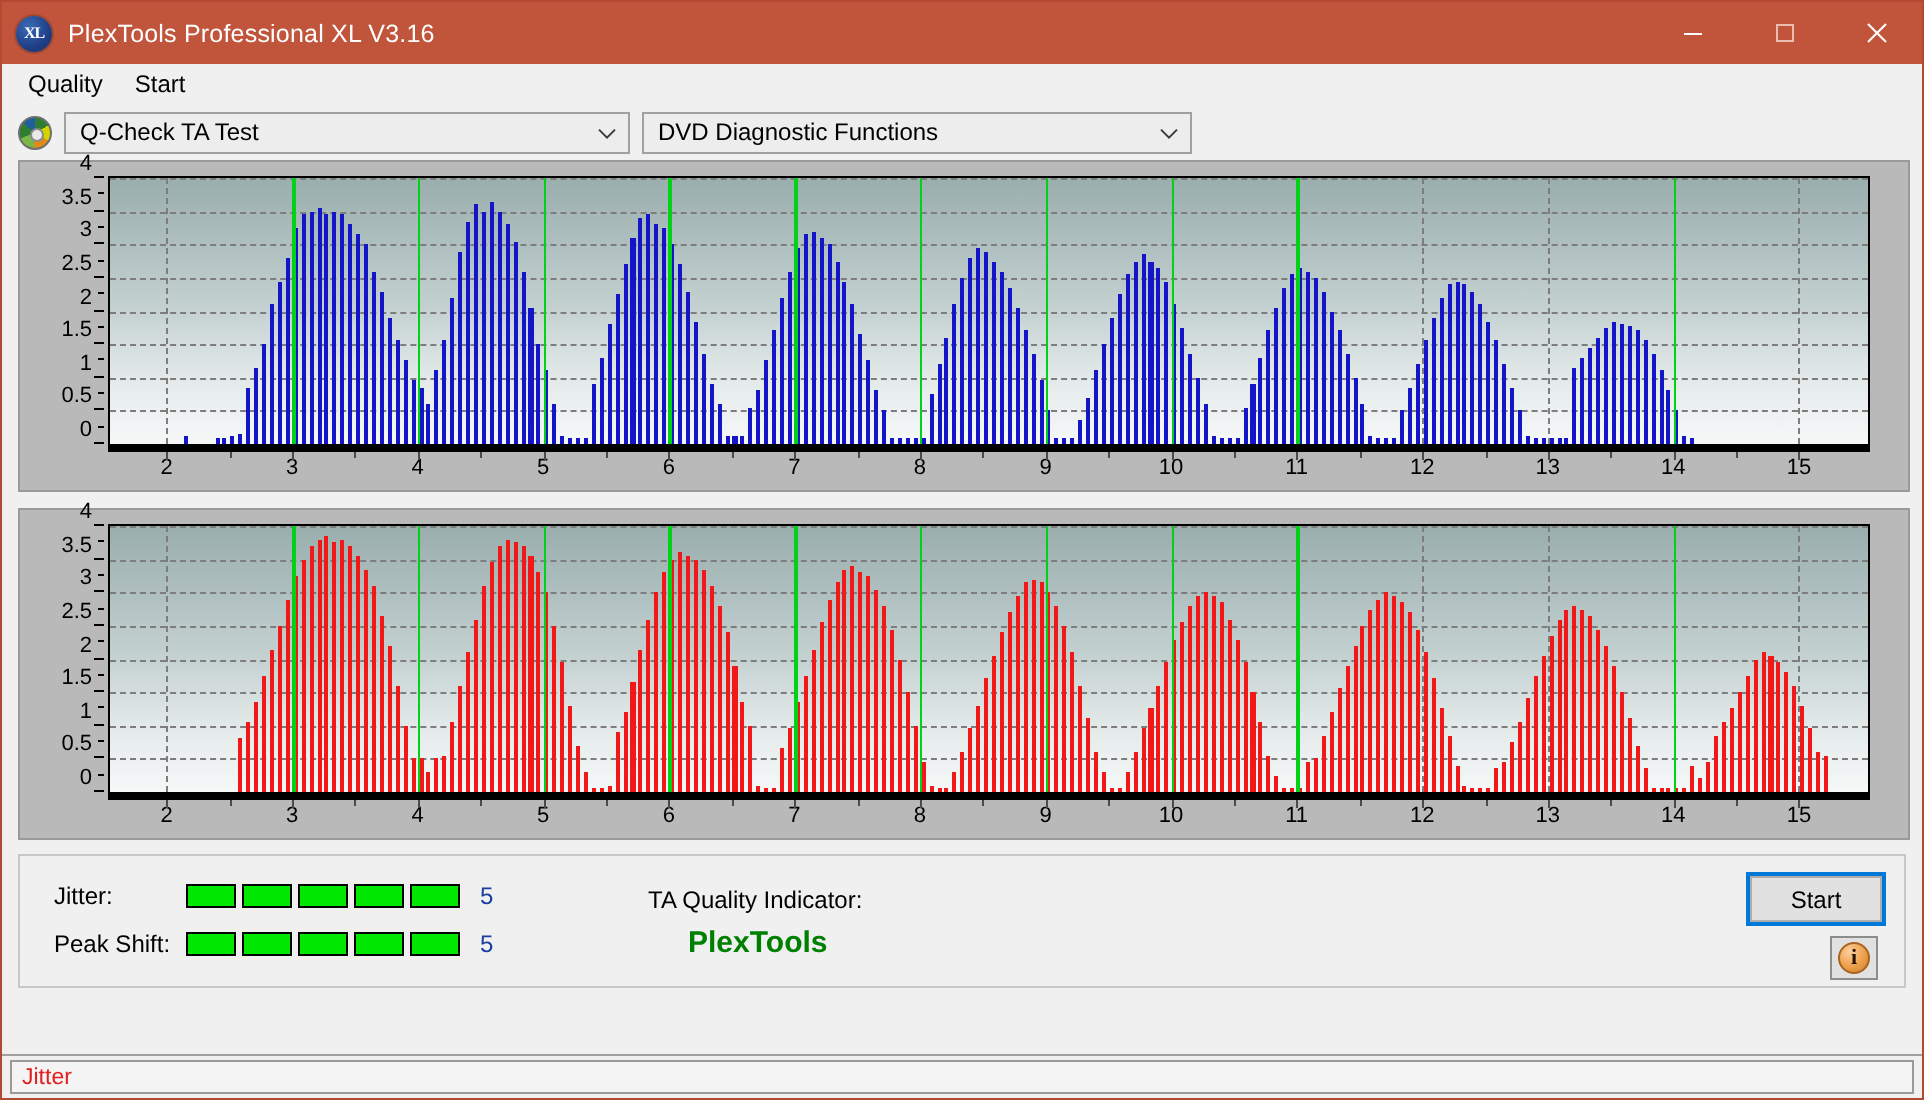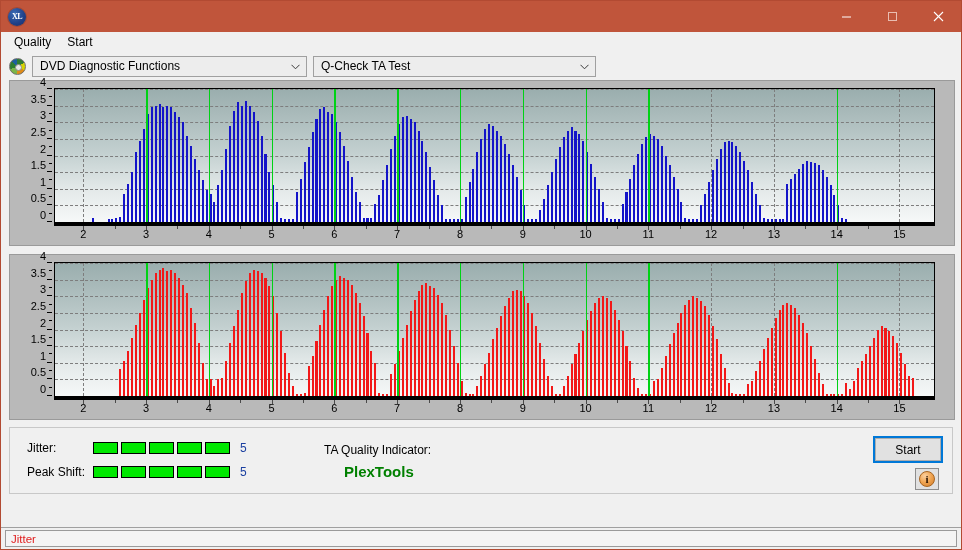--- a/index.html
+++ b/index.html
@@ -200,20 +200,21 @@
     box-sizing:border-box;
   }
 </style>
 </head>
 <body>
 
 <div class="window">
 
   <div class="titlebar">
     <div class="app-icon">XL</div>
+    <div class="title-text">PlexTools Professional XL V3.16</div>
     <div class="winbtns">
       <div class="winbtn">
         <svg width="11" height="11" viewBox="0 0 11 11">
             <line x1="1" y1="6" x2="10" y2="6" stroke="#fff" stroke-width="1"></line>
           </svg>
       </div>
       <div class="winbtn">
         <svg width="11" height="11" viewBox="0 0 11 11">
             <rect x="1.5" y="1.5" width="8" height="8" fill="none" stroke="#e9bdb1" stroke-width="1"></rect>
           </svg>
@@ -227,30 +228,30 @@
     </div>
   </div>
 
   <div class="menubar">
     <div class="menuitem">Quality</div>
     <div class="menuitem">Start</div>
   </div>
 
   <div class="toolbar">
     <div class="drive-icon"></div>
-    <div class="combo" id="combo-func">
-      <span>DVD Diagnostic Functions</span>
+    <div class="combo" id="combo-test">
+      <span>Q-Check TA Test</span>
       <span class="arrow">
         <svg width="9" height="6" viewBox="0 0 9 6">
             <polyline points="0.5,0.8 4.5,4.8 8.5,0.8" fill="none" stroke="#3a3a3a" stroke-width="1"></polyline>
           </svg>
       </span>
     </div>
-    <div class="combo" id="combo-test">
-      <span>Q-Check TA Test</span>
+    <div class="combo" id="combo-func">
+      <span>DVD Diagnostic Functions</span>
       <span class="arrow">
         <svg width="9" height="6" viewBox="0 0 9 6">
             <polyline points="0.5,0.8 4.5,4.8 8.5,0.8" fill="none" stroke="#3a3a3a" stroke-width="1"></polyline>
           </svg>
       </span>
     </div>
   </div>
 
   <div class="chart-area">
     <div class="chart-panel">

